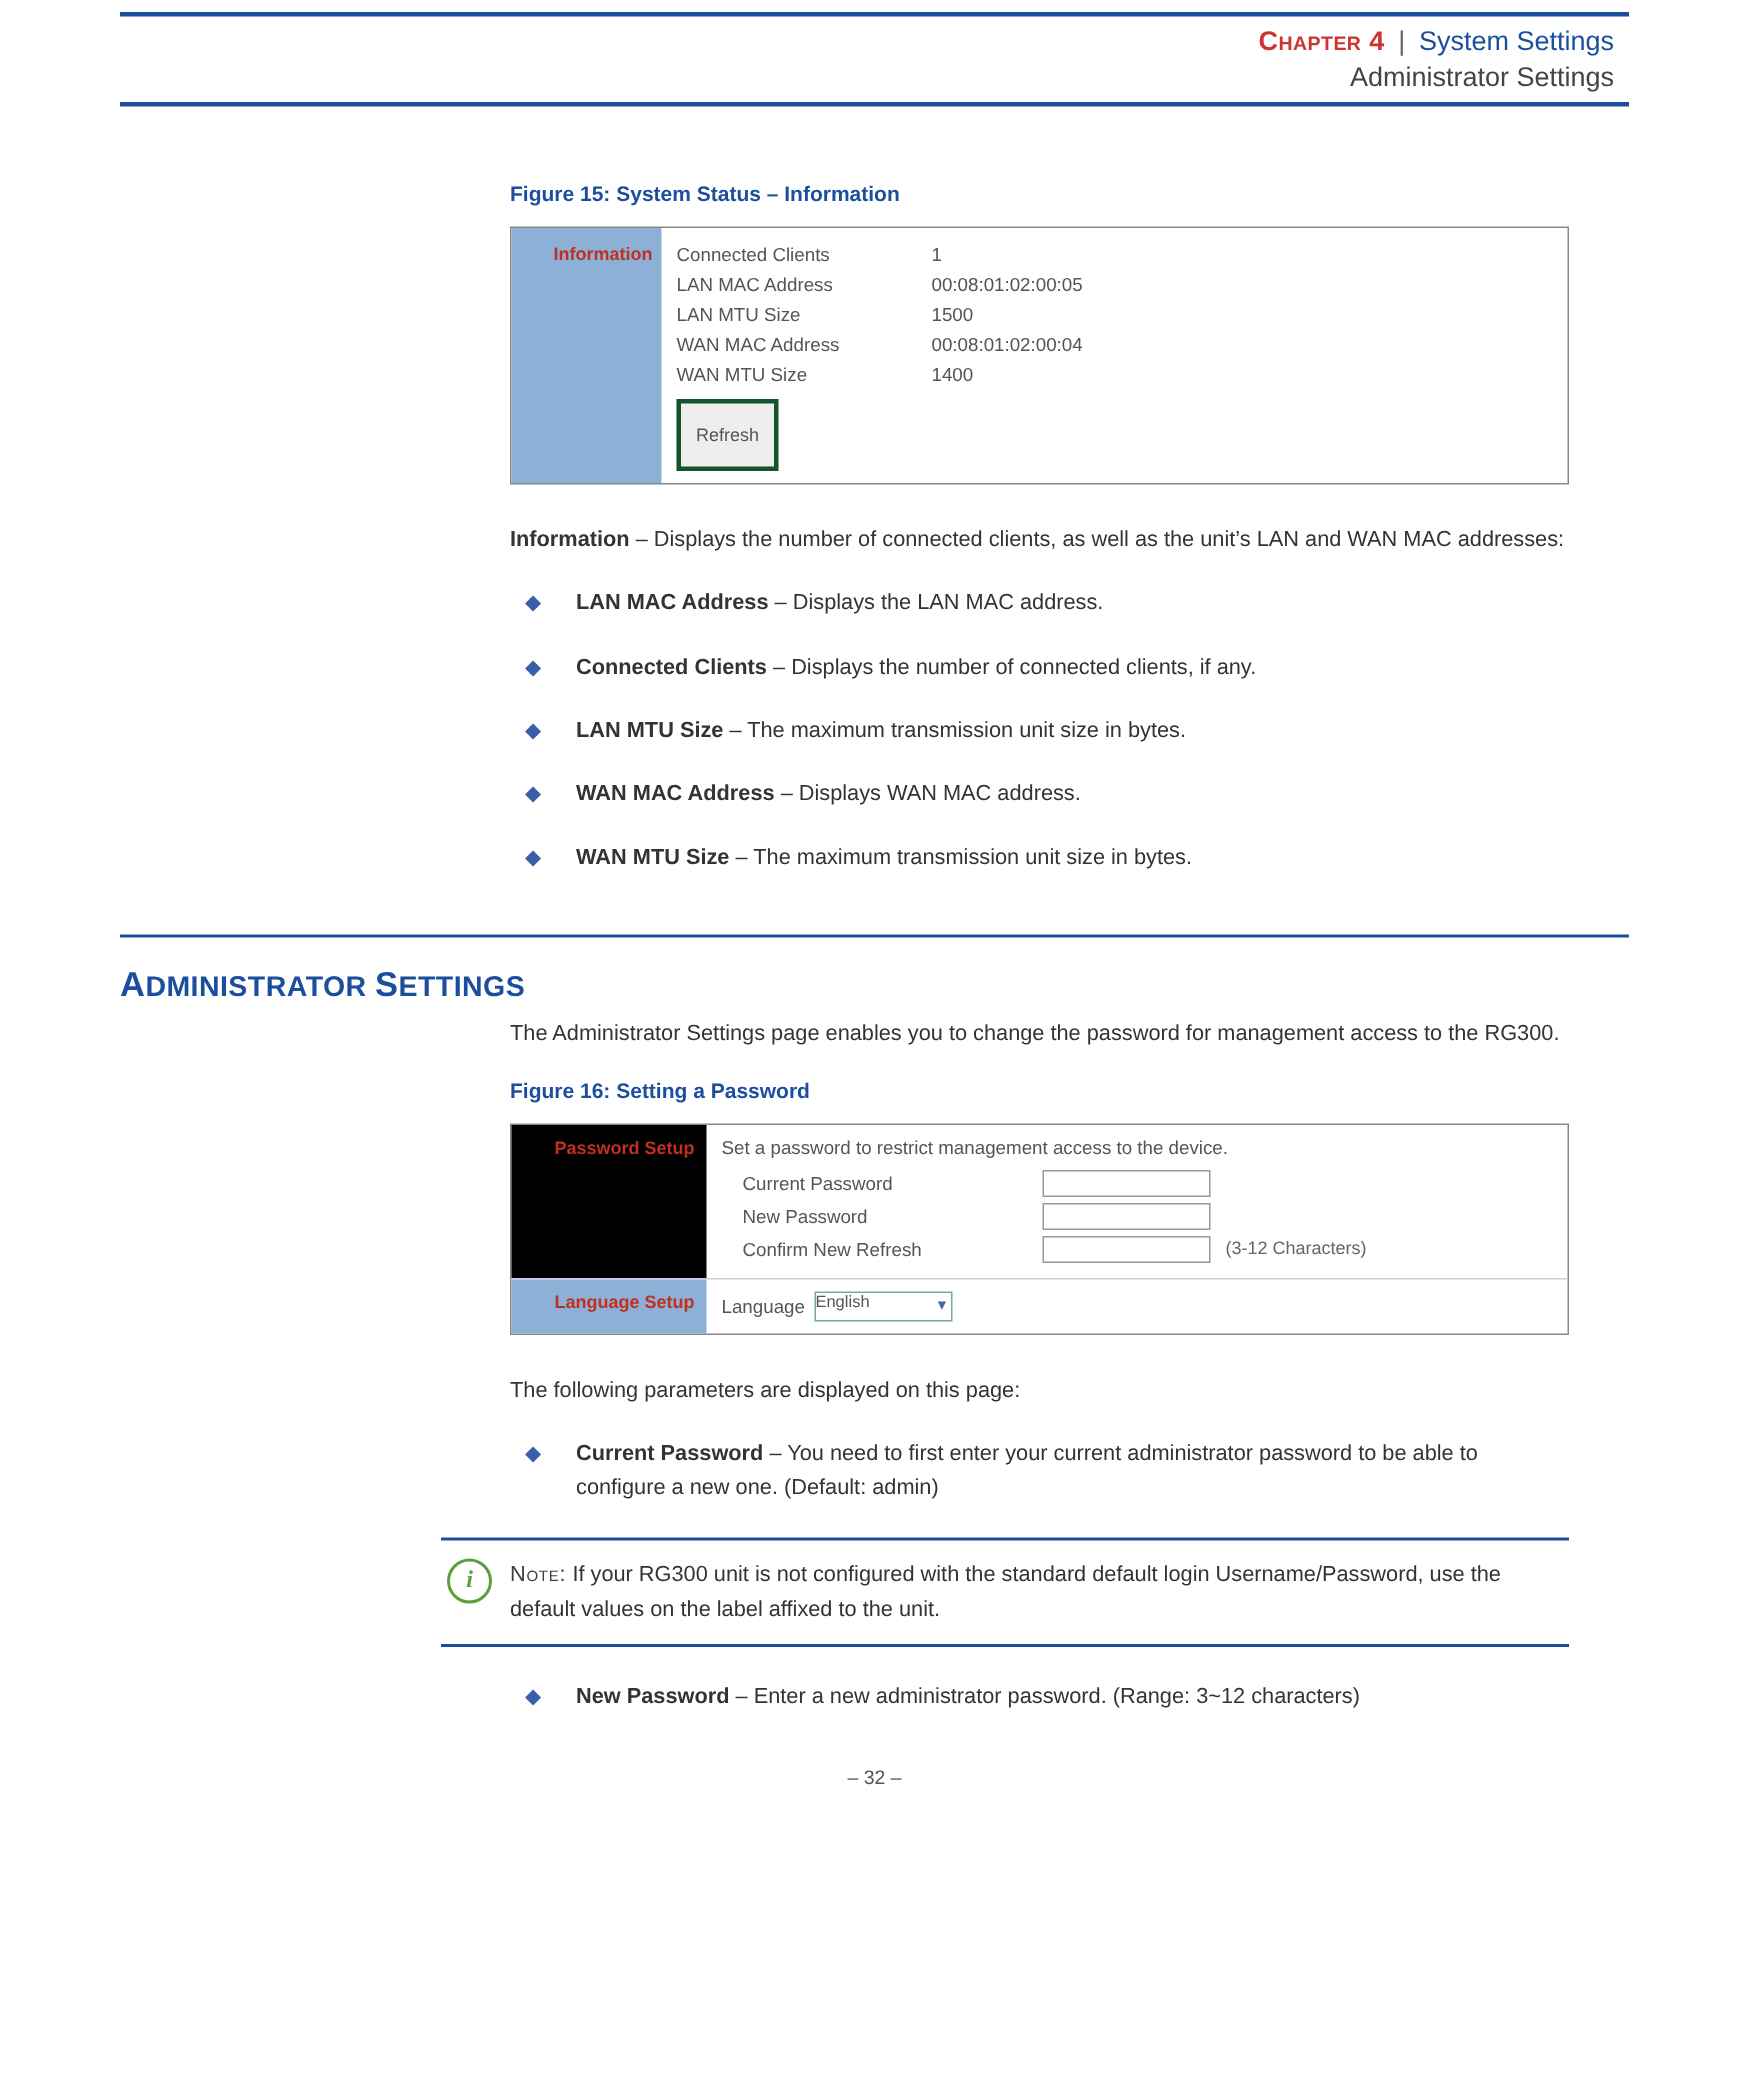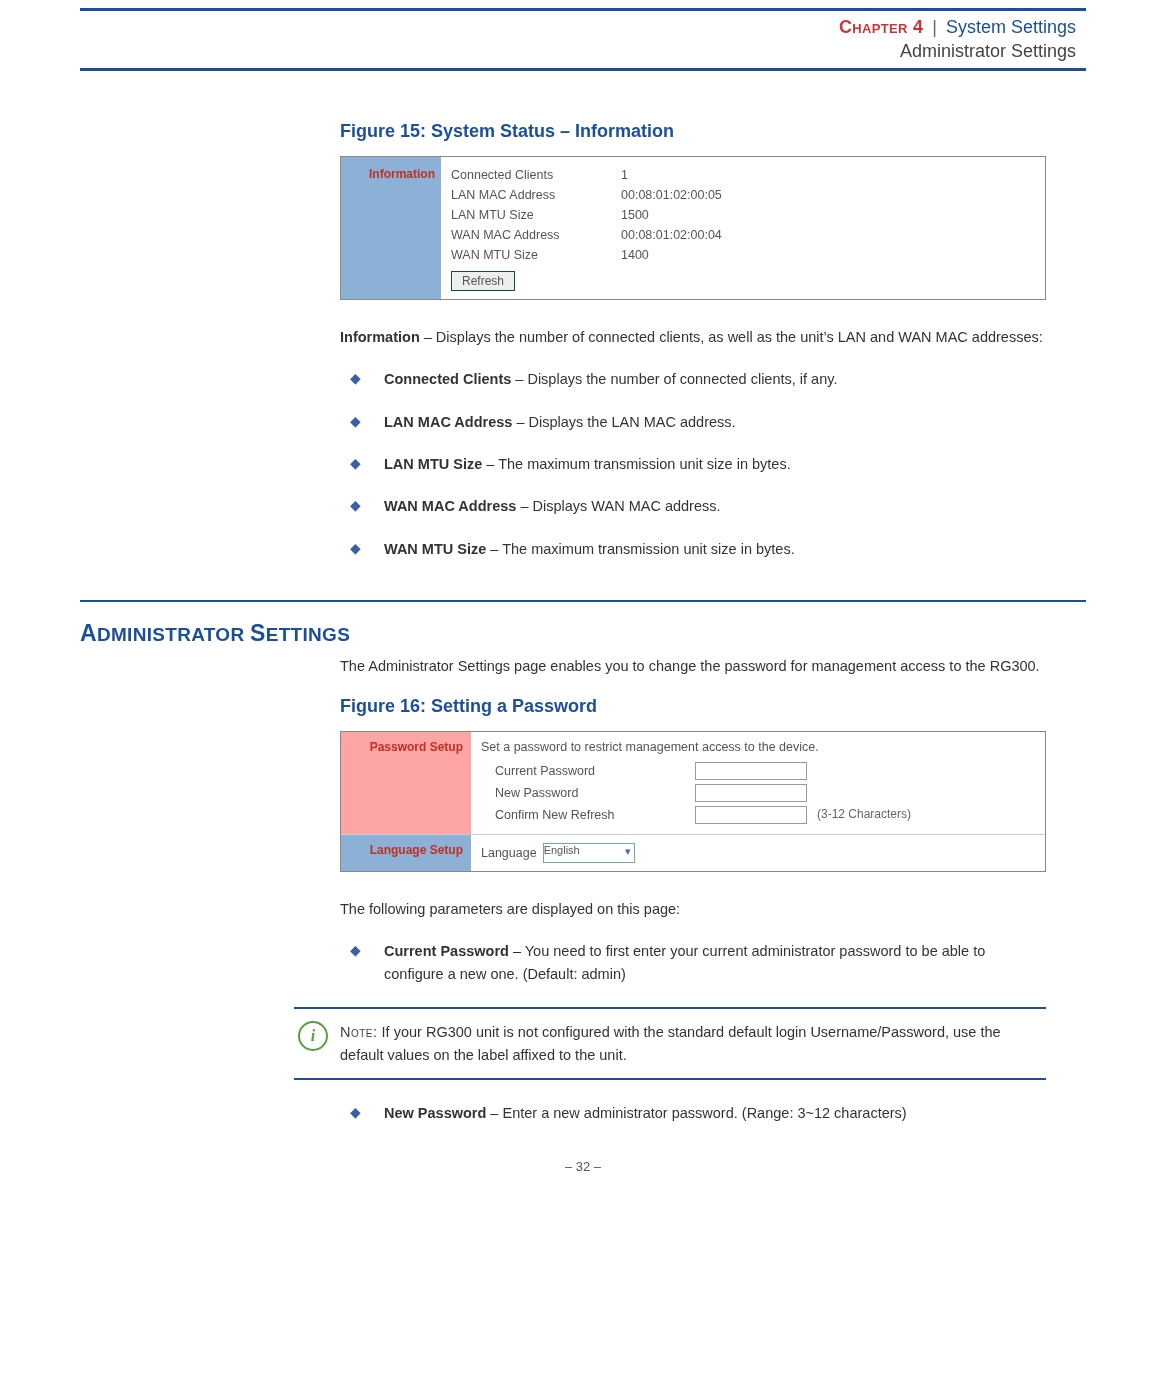--- a/index.html
+++ b/index.html
@@ -32,21 +32,21 @@
   .header-title { color: #1b4f9e; }
   .header-sub { color: #444; }
   .content-col {
     margin-left: 260px;
     margin-right: 40px;
   }
   .fig-caption {
     color: #1b4f9e;
     font-weight: bold;
     margin: 50px 0 14px 0;
-    font-size: 18px;
+    font-size: 14px;
   }
   .screenshot {
     border: 1px solid #888;
     background: #fff;
   }
   .ss-inner {
     display: flex;
   }
   .ss-sidebar {
     background: #8cb0d6;
@@ -60,21 +60,21 @@
   .ss-main {
     flex: 1;
     padding: 8px 10px;
     font-size: 12.5px;
     color: #555;
   }
   .ss-row { display:flex; padding:3px 0; }
   .ss-k { width: 170px; }
   .ss-v { flex:1; }
   .ss-btn {
-    display:inline-block; border:1px solid #14532d; padding:2px 10px;
+    display:inline-block; border:3px solid #14532d; padding:14px 10px;
     font-size:12px; margin-top:6px; background:#eee;
   }
   .body-para { margin: 26px 0 10px 0; line-height:1.55; color:#333;}
   .bullets { list-style:none; padding:0; margin: 10px 0 0 10px; }
   .bullets li {
     position:relative; padding-left:34px; margin: 20px 0; line-height:1.55;
   }
   .bullets li::before {
     content:"◆"; position:absolute; left:0; top:0;
     color:#3a5ea8; font-size:14px;
@@ -85,21 +85,21 @@
     padding-top:18px; margin-top:40px;
     font-variant: small-caps;
   }
   .section-heading .big { font-size:23px; }
   .ss2-top {
     background:#8cb0d6; text-align:right; padding:4px 10px;
     font-weight:bold; color:#2a3a60; font-size:13px;
   }
   .ss2-side-lbl { color:#c03020; font-weight:bold; text-align:right; display:block; }
   .ss2-grid { display:flex; }
-  .ss2-left { width:130px; background:#fca5a5; padding:8px 8px; box-sizing:border-box; font-size:12px;}
+  .ss2-left { width:130px; background:#000000; padding:8px 8px; box-sizing:border-box; font-size:12px;}
   .ss2-right { flex:1; padding:8px 10px; font-size:12.5px; color:#555;}
   .ss2-right .desc { margin-bottom:6px; }
   .ss2-right .frow { display:flex; align-items:center; padding:2px 0;}
   .ss2-right .flab { width:200px; padding-left:14px;}
   .ss2-right .fval { flex:1; }
   .txtbox { display:inline-block; border:1px solid #999; width:110px; height:16px; background:#fff; vertical-align:middle;}
   .selbox { display:inline-block; border:1px solid #7a9; width:90px; height:18px; background:#fff; font-size:11px; padding:0 0; position:relative;}
   .selbox::after{content:"▾"; position:absolute; right:3px; top:1px; color:#46a;}
   .hint { font-size:12px; color:#666; padding-left:10px;}
   .ss2-lang-row { display:flex; border-top:1px solid #ccd; }
@@ -168,22 +168,22 @@
           <span class="ss-btn">Refresh</span>
         </div>
       </div>
     </div>
 
     <p class="body-para">
       <strong>Information</strong><span> – Displays the number of connected clients, as well as the unit’s LAN and WAN MAC addresses:</span>
     </p>
 
     <ul class="bullets">
+      <li><strong>LAN MAC Address</strong><span> – Displays the LAN MAC address.</span></li>
       <li><strong>Connected Clients</strong><span> – Displays the number of connected clients, if any.</span></li>
-      <li><strong>LAN MAC Address</strong><span> – Displays the LAN MAC address.</span></li>
       <li><strong>LAN MTU Size</strong><span> – The maximum transmission unit size in bytes.</span></li>
       <li><strong>WAN MAC Address</strong><span> – Displays WAN MAC address.</span></li>
       <li><strong>WAN MTU Size</strong><span> – The maximum transmission unit size in bytes.</span></li>
     </ul>
 
   </div>
 
   <div class="section-heading">
     <span class="big">A</span>DMINISTRATOR <span class="big">S</span>ETTINGS
   </div>

